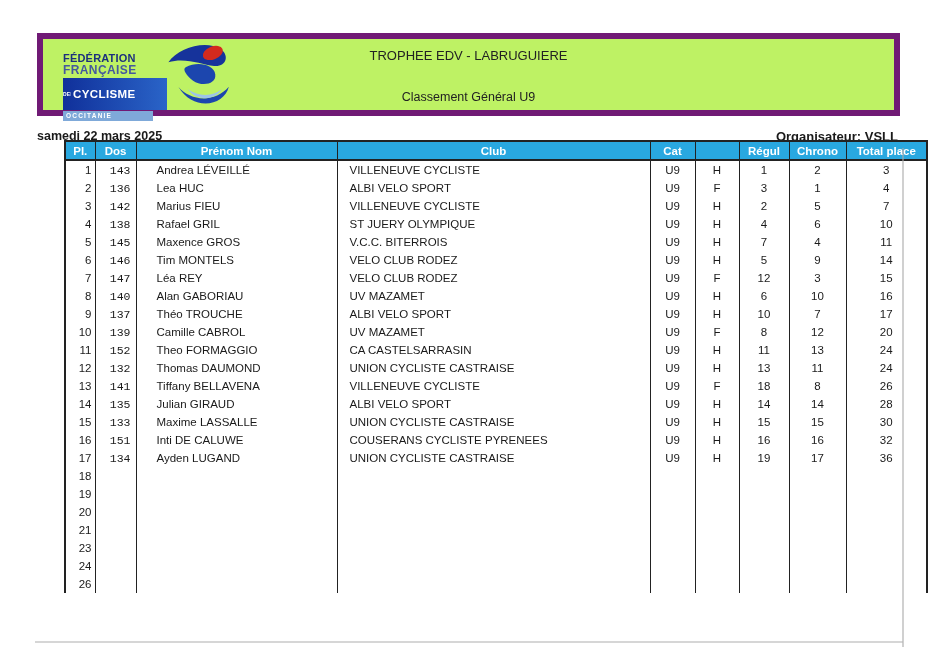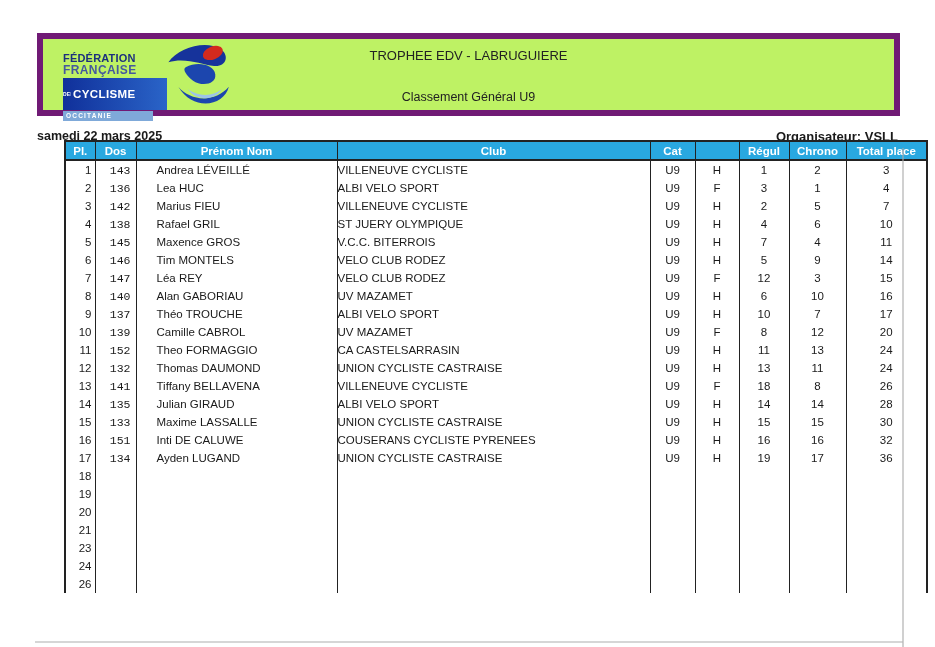--- a/index.html
+++ b/index.html
@@ -42,21 +42,21 @@
     overflow:hidden;white-space:nowrap;
   }
   .results td{
     height:18px;font-size:11.5px;padding:0 3px;color:#1a1a1a;
     border-left:1px solid #222;border-right:1px solid #222;
     overflow:hidden;white-space:nowrap;background:#fff;
   }
   .results td:nth-child(1){text-align:right;padding-right:3px;}
   .results td:nth-child(2){text-align:right;padding-right:5px;font-family:Liberation Mono, monospace;}
   .results td:nth-child(3){text-align:left;padding-left:20px;}
-  .results td:nth-child(4){text-align:left;padding-left:0;}
+  .results td:nth-child(4){text-align:left;padding-left:12px;}
   .results td:nth-child(n+5){text-align:center;}
   
   .page-edge-right{position:absolute;left:902px;top:148px;width:2px;height:499px;background:#a9a9a9;opacity:.55;}
   .page-edge-bottom{position:absolute;left:35px;top:641px;width:868px;height:2px;background:#b5b5b5;opacity:.55;}
 </style>
 </head>
 <body>
 
 <div class="header-box">
   <div class="logo">

